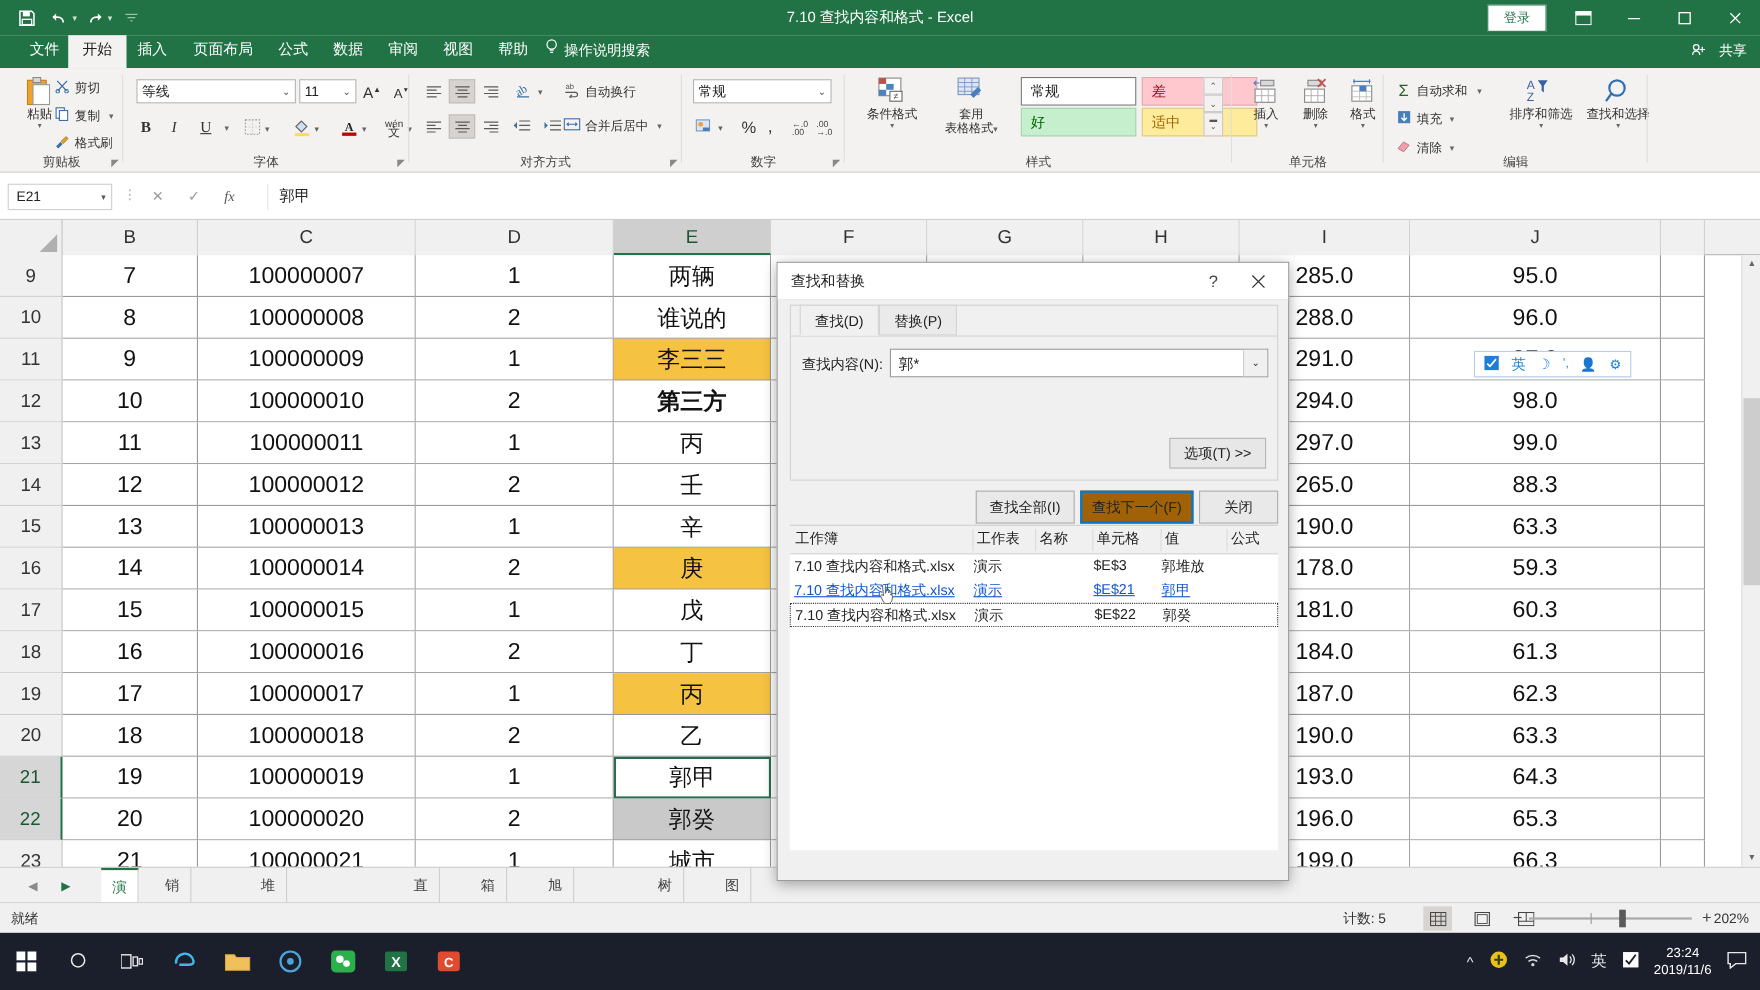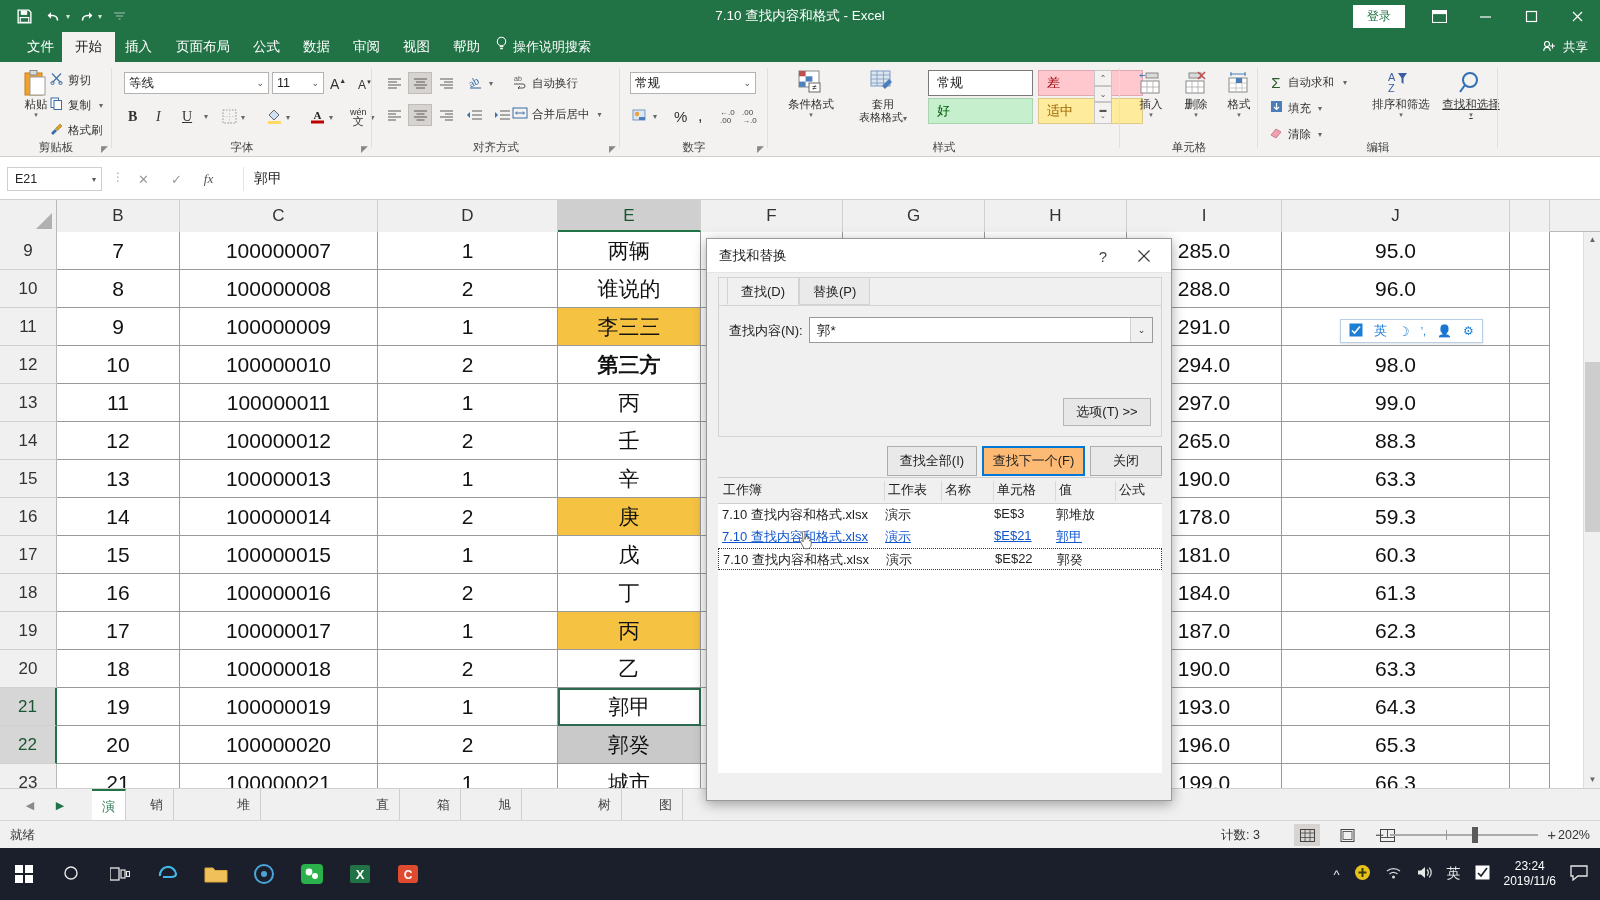--- a/index.html
+++ b/index.html
@@ -17,21 +17,21 @@
   .qat{ position:absolute; left:10px; top:0; height:32px; display:flex; align-items:center; gap:2px; }
   .qat-btn{ width:28px; height:26px; display:flex; align-items:center; justify-content:center; color:#fff; font-size:15px; cursor:default;}
   .qat-btn.small{ width:18px; font-size:9px; color:#bcd9c7;}
   .qat-caret{ font-size:8px; margin-left:-4px; color:#d8ead f;}
   .title-text{ position:absolute; left:0; top:0; width:1600px; height:32px; line-height:32px; text-align:center; font-size:13.5px; color:#fff;}
   .tb-right{ position:absolute; right:0; top:0; height:32px; display:flex; align-items:center; }
   .signin{ background:#fff; color:#217346; font-size:12px; padding:3px 14px; margin-right:10px; border:1px solid #217346;}
   .tb-icon{ width:46px; height:32px; display:flex; align-items:center; justify-content:center; color:#fff; font-size:14px;}
 
   
-  .ribbon-tabs{ position:absolute; left:0; top:32px; width:1600px; height:30px; background:#217346; }
+  .ribbon-tabs{ position:absolute; left:0; top:32px; width:1600px; height:30px; background:#217346;font-family:Liberation Mono, monospace; }
   .rtab{ position:absolute; top:0; height:30px; line-height:30px; padding:0 13px; color:#fff; font-size:13.5px; cursor:default;}
   .rtab.active{ background:#f3f2f1; color:#1d1d1d; }
   .tell-me{ position:absolute; top:0; height:30px; line-height:30px; color:#fff; font-size:13px; display:flex; align-items:center; gap:5px;}
   .share{ position:absolute; right:12px; top:0; height:30px; line-height:30px; color:#fff; font-size:12.5px;}
 
   
   .ribbon{ position:absolute; left:0; top:62px; width:1600px; height:95px; background:#f3f2f1; border-bottom:1px solid #d2d0ce;}
   .grp{ position:absolute; top:0; height:95px; }
   .grp-label{ position:absolute; bottom:2px; width:100%; text-align:center; font-size:11.5px; color:#444;}
   .grp-sep{ position:absolute; top:6px; width:1px; height:80px; background:#e1dfdd;}
@@ -114,21 +114,21 @@
   .dlg-panel{ position:absolute; left:11px; top:38px; width:444px; height:160px; background:#f0f0f0; border:1px solid #d3d3d3;}
   .dtab{ position:absolute; top:-1px; height:28px; line-height:28px; padding:0 13px; font-size:13px; border:1px solid #d3d3d3; background:#eaeaea; color:#222;}
   .dtab.active{ background:#f0f0f0; border-bottom:1px solid #f0f0f0; z-index:2;}
   .tabstrip-line{ position:absolute; left:0; top:27px; width:100%; height:1px; background:#d3d3d3;}
   .fld-label{ position:absolute; left:10px; top:44px; font-size:13px;}
   .fld-combo{ position:absolute; left:90px; top:39px; width:344px; height:26px; background:#fff; border:1px solid #9a9a9a;}
   .fld-combo .val{ position:absolute; left:7px; top:4px; font-size:13.5px;}
   .fld-combo .arr{ position:absolute; right:0; top:0; width:22px; height:24px; background:#f0f0f0; border-left:1px solid #cfcfcf; display:flex; align-items:center; justify-content:center; font-size:9px; color:#333;}
   .opt-btn{ position:absolute; right:10px; bottom:10px; width:88px; height:28px; background:#e7e7e7; border:1px solid #b5b5b5; font-size:13px; display:flex; align-items:center; justify-content:center;}
   .dbtn{ position:absolute; height:30px; background:#e9e9e9; border:1px solid #adadad; font-size:13px; display:flex; align-items:center; justify-content:center;}
-  .dbtn.def{ border:2px solid #0078d7; background:#fdba74;}
+  .dbtn.def{ border:2px solid #0078d7; background:#a16207;}
   .res-hdr{ position:absolute; left:11px; top:238px; width:444px; height:26px; background:#f0f0f0; border-top:1px solid #cfcfcf;}
   .rhc{ position:absolute; top:3px; font-size:13px; color:#222; border-right:1px solid #d9d9d9; padding-left:3px; height:20px;}
   .res-body{ position:absolute; left:11px; top:264px; width:444px; height:270px; background:#fff; border-top:1px solid #cfcfcf;}
   .res-row{ position:absolute; left:0; width:100%; height:22px;}
   .res-row.link{ color:#1155cc;}
   .res-row.focus{ border:1px dotted #3a3a3a;}
   .rc{ position:absolute; top:2px; font-size:13px; white-space:nowrap;}
   .rc.u{ text-decoration:underline;}
   .dlg-status{ position:absolute; left:0; bottom:0; width:100%; height:24px; background:#f0f0f0; border-top:1px solid #d8d8d8; font-size:12.5px; color:#222;}
   .dlg-status .txt{ position:absolute; left:8px; top:4px;}
@@ -566,21 +566,21 @@
         <div class="ic">
           <svg width="30" height="26" viewBox="0 0 30 26">
               <text x="2" y="11" font-size="11" fill="#3a5fa0" font-family="Liberation Sans, sans-serif">A</text>
               <text x="2" y="22" font-size="11" fill="#3a5fa0" font-family="Liberation Sans, sans-serif">Z</text>
               <path d="M12 3h9l-3.5 5v6l-2-1.5V8z" fill="#3a5fa0"></path>
             </svg>
         </div>
         <div class="lb">排序和筛选</div>
         <div class="cv">▾</div>
       </div>
-      <div class="bigbtn" style="left:180px; top:6px; width:66px;text-decoration:underline;">
+      <div class="bigbtn" style="left:180px; top:6px; width:66px;">
         <div class="ic">
           <svg width="28" height="26" viewBox="0 0 28 26">
               <circle cx="13" cy="10" r="7" fill="none" stroke="#2f6fb5" stroke-width="2"></circle>
               <path d="M8 15l-5 7" stroke="#2f6fb5" stroke-width="2"></path>
             </svg>
         </div>
         <div class="lb">查找和选择</div>
         <div class="cv">▾</div>
       </div>
       <div class="grp-label">编辑</div>
@@ -815,21 +815,21 @@
         <div class="stab" style="left: 274px;">直方图</div>
         <div class="stab" style="left: 335px;">箱形图</div>
         <div class="stab" style="left: 396px;">旭日日图展示</div>
         <div class="stab" style="left: 496px;">树状图</div>
         <div class="stab" style="left: 557px;">图表展示</div>
       </div>
   </div>
 
   <div class="statusbar">
     <div class="sb-left">就绪</div>
-    <div class="sb-count">计数: 3</div>
+    <div class="sb-count">计数: 5</div>
     <div class="vbtn on" style="right:280px;">
       <svg width="15" height="13" viewBox="0 0 15 13">
           <rect x="0.5" y="0.5" width="14" height="12" fill="none" stroke="#444"></rect>
           <path d="M0.5 4h14M0.5 8.5h14M5 0.5v12M10 0.5v12" stroke="#444" stroke-width=".8"></path>
         </svg>
     </div>
     <div class="vbtn" style="right:240px;">
       <svg width="15" height="13" viewBox="0 0 15 13">
           <rect x="1" y="0.5" width="13" height="12" fill="none" stroke="#444"></rect>
           <rect x="3" y="2.5" width="9" height="8" fill="none" stroke="#444" stroke-width=".8"></rect>

